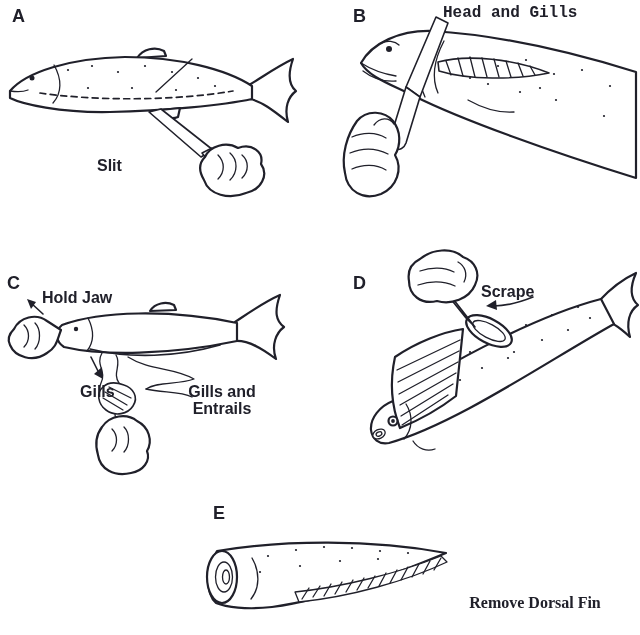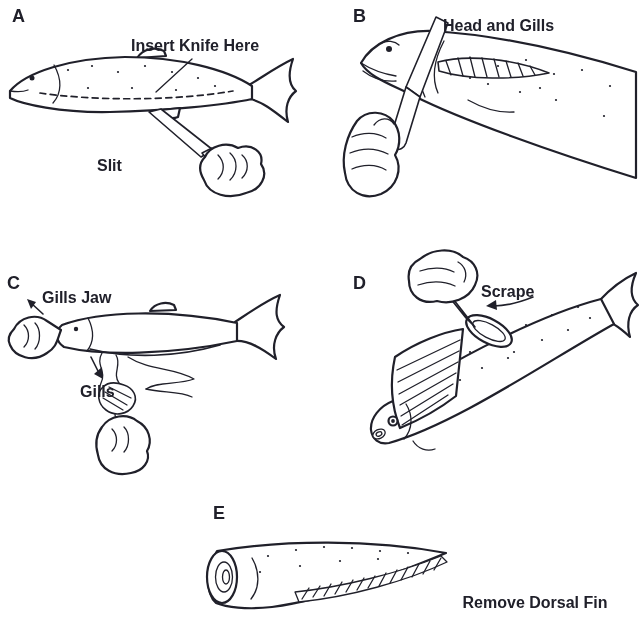--- a/index.html
+++ b/index.html
@@ -251,31 +251,34 @@
           <circle cx="408" cy="553" r="1.1"></circle>
         <circle cx="300" cy="566" r="1.1"></circle>
           <circle cx="340" cy="561" r="1.1"></circle>
           <circle cx="378" cy="559" r="1.1"></circle>
         <circle cx="260" cy="572" r="1.1"></circle>
       </g>
     </g>
   </svg>
 
   <div class="lbl letter" style="left:12px; top:7px;">A</div>
-  <div class="lbl" style="left:131px; top:37px;">Insert Knife Here</div>
   <div class="lbl" style="left:97px; top:129px;margin-top:28px;">Slit</div>
 
   <div class="lbl letter" style="left:353px; top:7px;">B</div>
-  <div class="lbl" style="left:443px; top:17px;">Head and Gills</div>
+  <div class="lbl" style="left:443px; top:5px;font-family:Liberation Mono, monospace;">Head and Gills</div>
 
   <div class="lbl letter" style="left:7px; top:274px;">C</div>
-  <div class="lbl" style="left:42px; top:289px;">Gills Jaw</div>
+  <div class="lbl" style="left:42px; top:289px;">Hold Jaw</div>
   <div class="lbl" style="left:80px; top:383px;">Gills</div>
+  <div class="lbl center" style="left:176px; top:383px; width:92px;">
+    <span class="block-line">Gills and</span>
+    <span class="block-line">Entrails</span>
+  </div>
 
   <div class="lbl letter" style="left:353px; top:274px;">D</div>
   <div class="lbl" style="left:481px; top:283px;">Scrape</div>
 
   <div class="lbl letter" style="left:213px; top:504px;">E</div>
-  <div class="lbl center" style="left:437px; top:594px; width:196px;">
+  <div class="lbl center" style="left:437px; top:594px; width:196px;font-family:Liberation Serif, serif;">
     <span class="block-line">Remove Dorsal Fin</span>
   </div>
 
 </div>
 
 </body></html>

